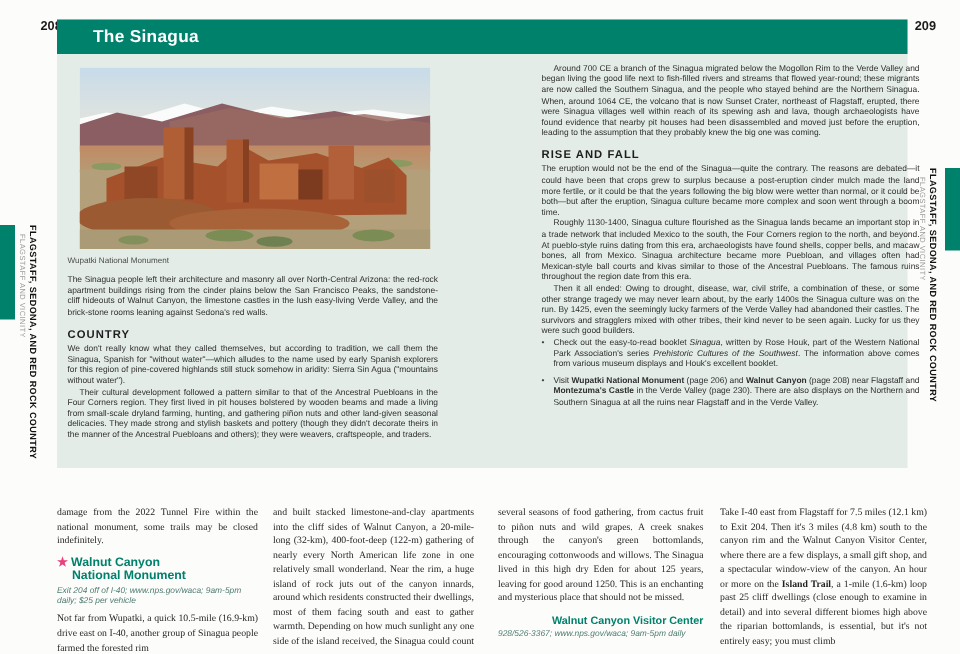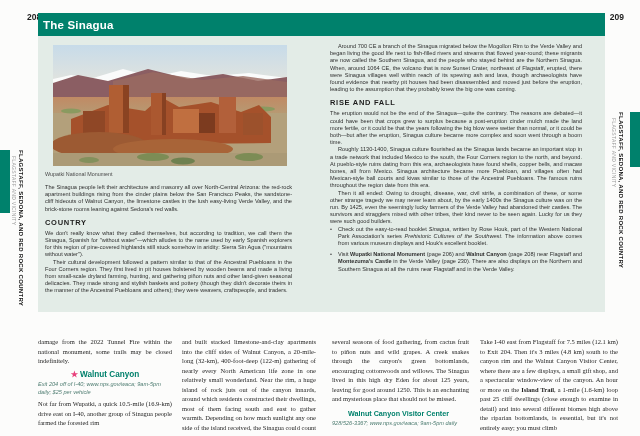--- a/index.html
+++ b/index.html
@@ -6,52 +6,52 @@
   body{background:#ffffff;font-family:"Liberation Sans",sans-serif;}
   .spread{position:relative;width:640px;height:436px;background:#fcfcfb;overflow:hidden;}
 
   .pagenum{position:absolute;top:12px;font:bold 8.5px "Liberation Sans",sans-serif;color:#1c1c1c;}
   .pagenum.left{left:27px;}
   .pagenum.right{right:16px;}
 
   
   .box{position:absolute;left:38px;top:13px;width:567px;height:299px;background:#e3ece7;}
   .box-titlebar{position:absolute;left:0;top:0;width:567px;height:23px;background:#00816c;display:flex;align-items:center;}
-  .box-title{color:#ffffff;font:bold 11.5px "Liberation Sans",sans-serif;margin-left:5px;letter-spacing:.2px;}
+  .box-title{color:#ffffff;font:bold 11.5px "Liberation Sans",sans-serif;margin-left:24px;letter-spacing:.2px;}
 
   .photo{position:absolute;left:15px;top:32px;width:234px;height:121px;overflow:hidden;}
   .caption{position:absolute;left:7px;top:158px;width:240px;font-size:5.4px;color:#4a4a4a;}
 
   .box-col{position:absolute;font-size:5.6px;line-height:7.2px;color:#2f2f2f;text-align:justify;}
   .box-col.left{left:7px;top:171px;width:247px;}
-  .box-col.right{left:292px;top:30px;width:252px;}
+  .box-col.right{left:323px;top:30px;width:252px;}
   .box-col p{margin:0;}
   .box-col p.indent{text-indent:8px;}
   .box-head{font:bold 7.5px "Liberation Sans",sans-serif;letter-spacing:.7px;color:#1d1d1d;margin:5px 0 3px 0;text-align:left;}
   .bullets .brow{display:flex;margin:0 0 4px 0;}
   .bullets .bmark{width:8px;flex:0 0 8px;color:#444;}
   .bullets .btxt{flex:1;}
   .bld{font-weight:bold;}
   .itl{font-style:italic;}
 
   
   .col{position:absolute;top:337px;height:97px;overflow:hidden;
        font-family:"Liberation Serif",serif;font-size:6.5px;line-height:9.55px;
        color:#1f1f1f;text-align:justify;}
   .col p{margin:0;}
   .col1{left:38px;width:134px;}
   .col2{left:182px;width:134px;}
   .col3{left:332px;width:137px;}
   .col4{left:480px;width:138px;}
   .sight-head{font-family:"Liberation Sans",sans-serif;font-weight:bold;font-size:8.2px;
-              line-height:9.5px;color:#00816c;text-align:center;margin:4px 0 2px 0;}
+              line-height:9.5px;color:#00816c;text-align:left;margin:4px 0 2px 0;}
   .sight-head .star{color:#e8417c;margin-right:2px;}
   .sight-head .indent2{display:block;margin-left:10px;}
   .vc-head{font-family:"Liberation Sans",sans-serif;font-weight:bold;font-size:7.2px;
-           color:#00816c;text-align:left;margin:5px 0 2px 16px;}
+           color:#00816c;text-align:right;margin:5px 0 2px 4px;}
   .details{font-family:"Liberation Sans",sans-serif;font-style:italic;font-size:5.6px;
            line-height:7.4px;color:#4f7d72;text-align:left;margin:0 0 3px 0;}
 
   
   .vtext{writing-mode:vertical-rl;white-space:nowrap;}
   .tab-block{position:absolute;background:#00816c;width:10px;}
   .tab-chapter{position:absolute;font:bold 6px "Liberation Sans",sans-serif;color:#111;letter-spacing:.3px;}
   .tab-section{position:absolute;font:5px "Liberation Sans",sans-serif;color:#9a9a9a;letter-spacing:.3px;}
   .lt-block{left:0;top:150px;height:63px;}
   .lt-chapter{left:18px;top:150px;}
@@ -147,20 +147,21 @@
           <div class="btxt"><span>Visit </span><span class="bld">Wupatki National Monument</span><span> (page 206) and </span><span class="bld">Walnut Canyon</span><span> (page 208) near Flagstaff and </span><span class="bld">Montezuma's Castle</span><span> in the Verde Valley (page 230). There are also displays on the Northern and Southern Sinagua at all the ruins near Flagstaff and in the Verde Valley.</span></div>
         </div>
       </div>
     </div>
   </div>
 
   <div class="col col1">
     <p>damage from the 2022 Tunnel Fire within the national monument, some trails may be closed indefinitely.</p>
     <div class="sight-head">
       <span class="star">★</span><span>Walnut Canyon</span>
+      <span class="indent2">National Monument</span>
     </div>
     <div class="details">Exit 204 off of I-40; www.nps.gov/waca; 9am-5pm daily; $25 per vehicle</div>
     <p>Not far from Wupatki, a quick 10.5-mile (16.9-km) drive east on I-40, another group of Sinagua people farmed the forested rim</p>
   </div>
 
   <div class="col col2">
     <p>and built stacked limestone-and-clay apartments into the cliff sides of Walnut Canyon, a 20-mile-long (32-km), 400-foot-deep (122-m) gathering of nearly every North American life zone in one relatively small wonderland. Near the rim, a huge island of rock juts out of the canyon innards, around which residents constructed their dwellings, most of them facing south and east to gather warmth. Depending on how much sunlight any one side of the island received, the Sinagua could count on</p>
   </div>
 
   <div class="col col3">

